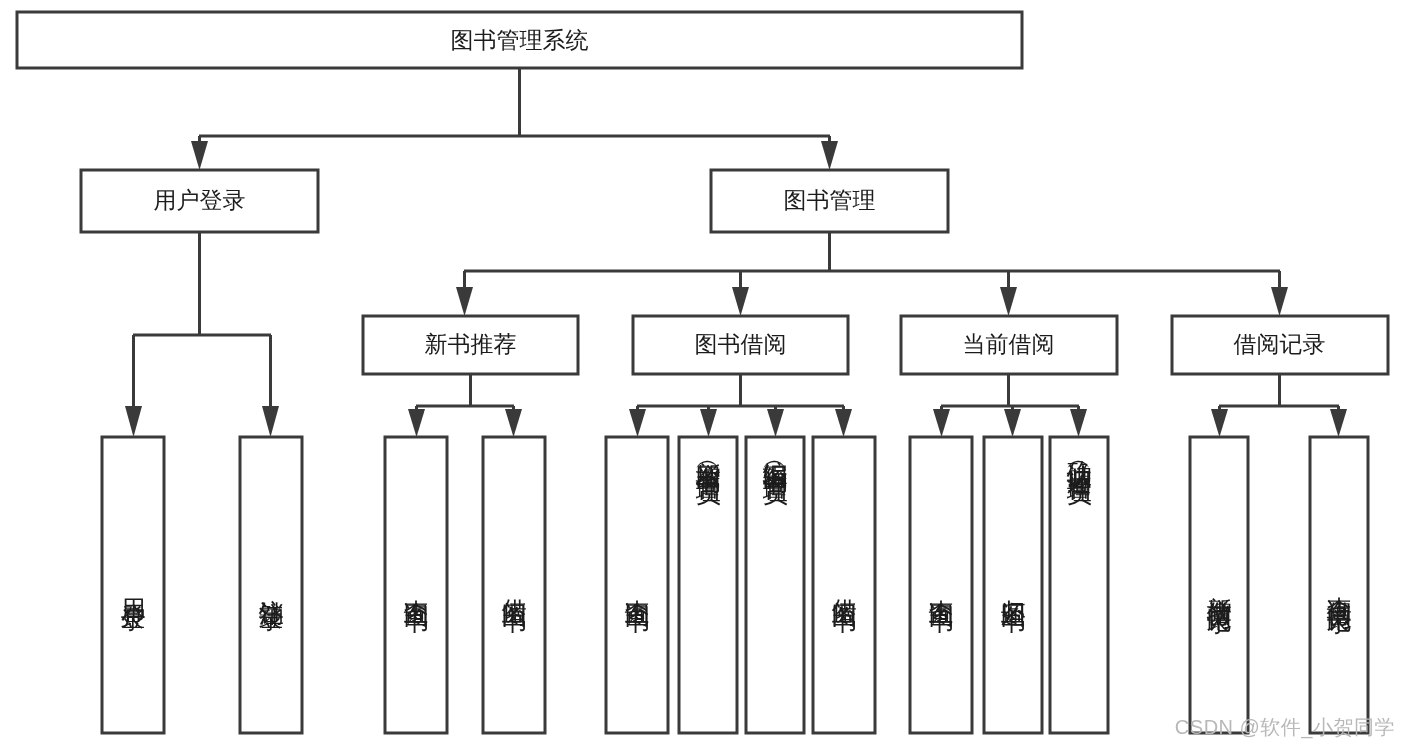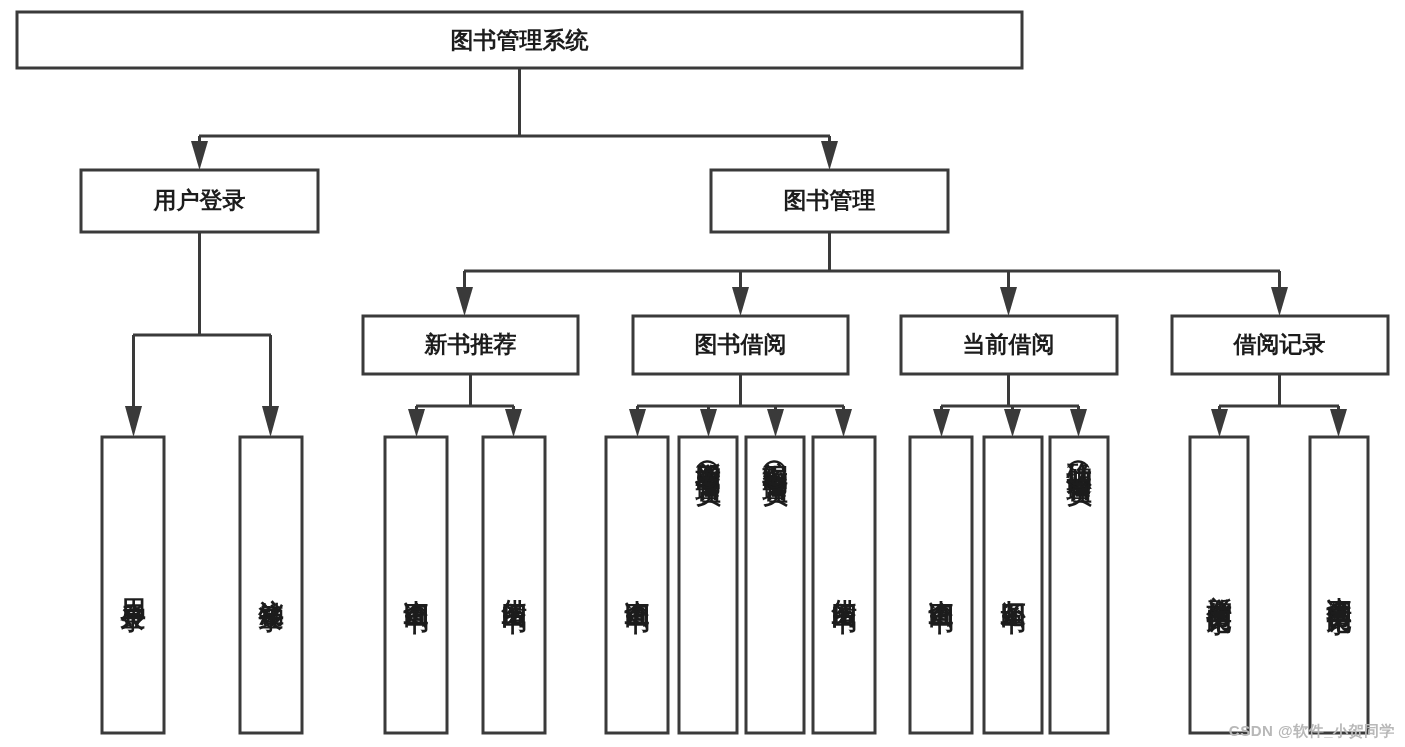--- a/index.html
+++ b/index.html
@@ -12,21 +12,20 @@
     height: 747px;
     font-family: "Liberation Sans", "DejaVu Sans", sans-serif;
     overflow: hidden;
     position: relative;
   }
   #diagram-root {
     position: relative;
     width: 1405px;
     height: 747px;
     background: #ffffff;
-    font-weight: bold;
   }
   svg#flow-svg {
     position: absolute;
     left: 0;
     top: 0;
     width: 1405px;
     height: 747px;
   }
   .node-rect {
     fill: #ffffff;
@@ -66,21 +65,21 @@
     letter-spacing: 3px;
     color: #1c1c1c;
     white-space: nowrap;
     text-align: start;
   }
   .watermark {
     position: absolute;
     right: 10px;
     bottom: 6px;
     font-family: "Liberation Sans", "DejaVu Sans", sans-serif;
-    font-size: 15px;
+    font-size: 20px;
     color: #b8b8b8;
     letter-spacing: 0.5px;
     white-space: nowrap;
   }
 </style>
 </head>
 <body>
 
 <div id="diagram-root">
 

